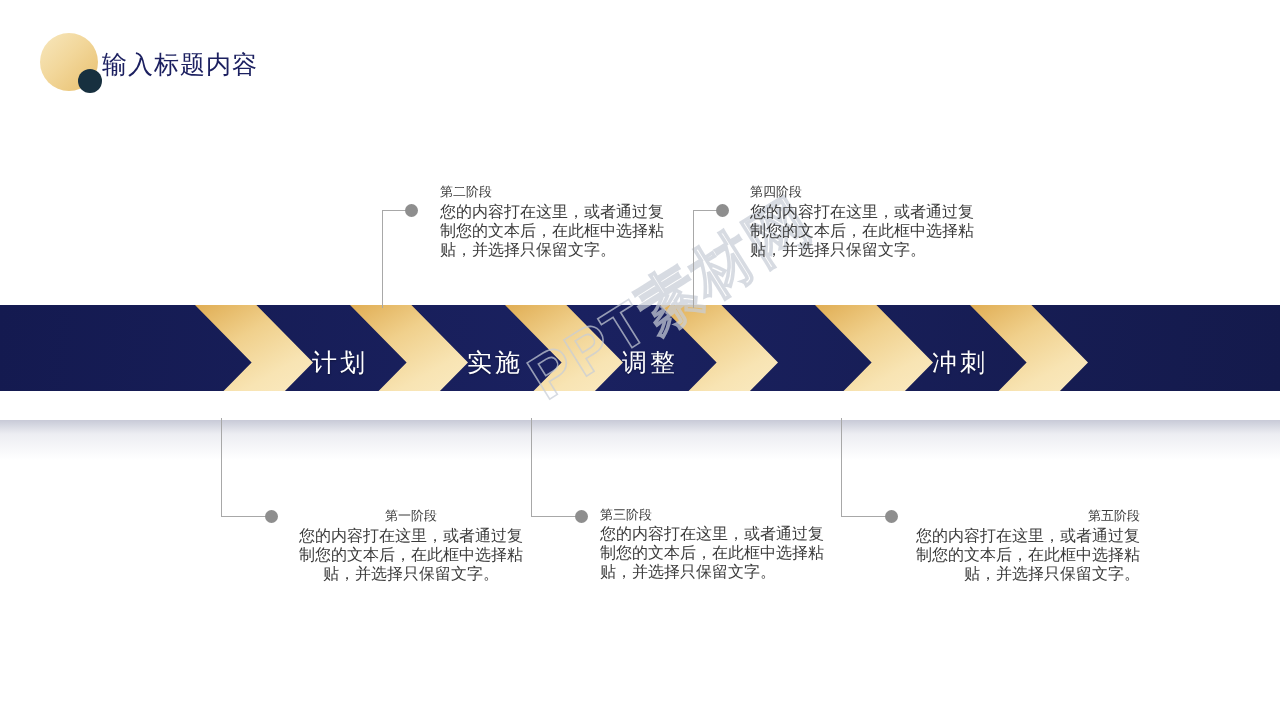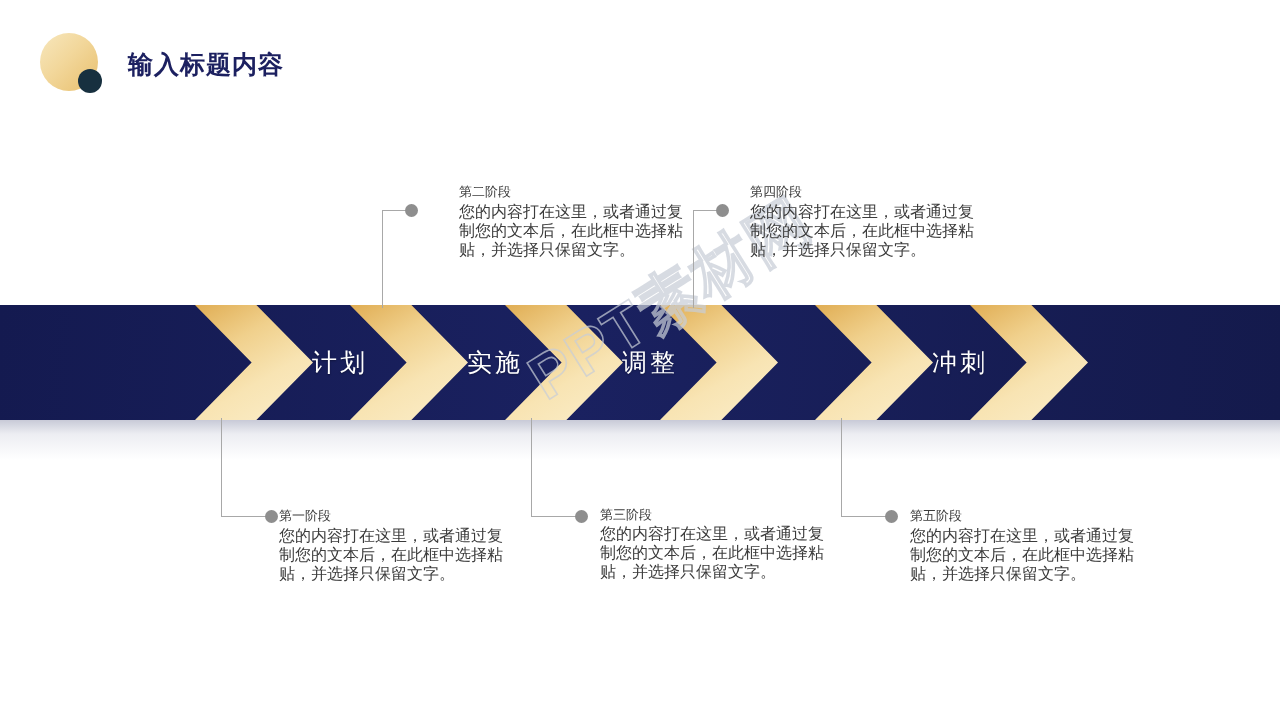--- a/index.html
+++ b/index.html
@@ -46,35 +46,34 @@
   .logo-dot {
     position: absolute;
     left: 38px;
     top: 36px;
     width: 24px;
     height: 24px;
     border-radius: 50%;
     background: #17303f;
   }
   #header-title {
-    margin-left: 26px;
     font-size: 25px;
-    font-weight: bold;
+    font-weight: normal;
     color: #1c2060;
     letter-spacing: 1px;
     white-space: nowrap;
   }
 
   
   #band {
     position: absolute;
     left: 0;
     top: 305px;
     width: 1280px;
-    height: 115px;
+    height: 86px;
     background: linear-gradient(95deg, #141a50 0%, #1a2160 45%, #141a4c 100%);
     overflow: hidden;
   }
   #band-shadow {
     position: absolute;
     left: 0;
     top: 420px;
     width: 1280px;
     height: 40px;
     background: linear-gradient(to bottom, rgba(110,115,150,0.38) 0%, rgba(140,145,175,0.16) 35%, rgba(255,255,255,0) 100%);
@@ -181,50 +180,50 @@
     <div class="band-label" style="left:605px">调整</div>
     <div class="band-label" style="left:915px">冲刺</div>
   </div>
   <div id="band-shadow"></div>
 
   <div id="watermark">PPT素材网</div>
 
   <div class="conn v" style="left:382px; top:210px; height:98px;"></div>
   <div class="conn h" style="left:382px; top:210px; width:28px;"></div>
   <div class="dot" style="left:405px; top:204px;"></div>
-  <div class="callout" style="left:440px; top:182px;margin-left:19px;">
+  <div class="callout" style="left:440px; top:182px;">
     <div class="c-title">第二阶段</div>
     <div class="c-body">您的内容打在这里，或者通过复制您的文本后，在此框中选择粘贴，并选择只保留文字。</div>
   </div>
 
   <div class="conn v" style="left:693px; top:210px; height:98px;"></div>
   <div class="conn h" style="left:693px; top:210px; width:28px;"></div>
   <div class="dot" style="left:716px; top:204px;"></div>
   <div class="callout" style="left:750px; top:182px;">
     <div class="c-title">第四阶段</div>
     <div class="c-body">您的内容打在这里，或者通过复制您的文本后，在此框中选择粘贴，并选择只保留文字。</div>
   </div>
 
   <div class="conn v" style="left:221px; top:418px; height:98px;"></div>
   <div class="conn h" style="left:221px; top:516px; width:47px;"></div>
   <div class="dot" style="left:265px; top:510px;"></div>
-  <div class="callout" style="left:279px; top:506px;">
+  <div class="callout" style="left:296px; top:506px;text-align:center;">
     <div class="c-title">第一阶段</div>
     <div class="c-body">您的内容打在这里，或者通过复制您的文本后，在此框中选择粘贴，并选择只保留文字。</div>
   </div>
 
   <div class="conn v" style="left:531px; top:418px; height:98px;"></div>
   <div class="conn h" style="left:531px; top:516px; width:47px;"></div>
   <div class="dot" style="left:575px; top:510px;"></div>
   <div class="callout" style="left:600px; top:506px;font-family:Liberation Mono, monospace;">
     <div class="c-title">第三阶段</div>
     <div class="c-body">您的内容打在这里，或者通过复制您的文本后，在此框中选择粘贴，并选择只保留文字。</div>
   </div>
 
   <div class="conn v" style="left:841px; top:418px; height:98px;"></div>
   <div class="conn h" style="left:841px; top:516px; width:47px;"></div>
   <div class="dot" style="left:885px; top:510px;"></div>
-  <div class="callout" style="left:910px; top:506px;">
+  <div class="callout" style="left:910px; top:506px;text-align:right;">
     <div class="c-title">第五阶段</div>
     <div class="c-body">您的内容打在这里，或者通过复制您的文本后，在此框中选择粘贴，并选择只保留文字。</div>
   </div>
 
 </div>
 
 </body></html>

